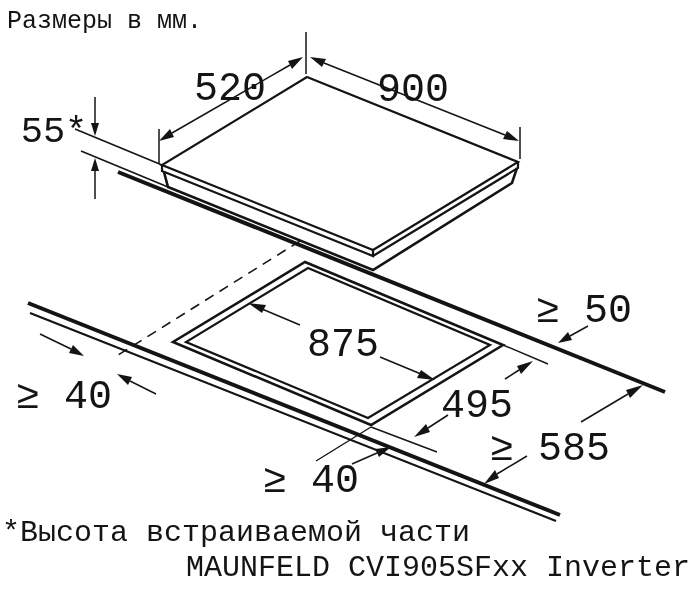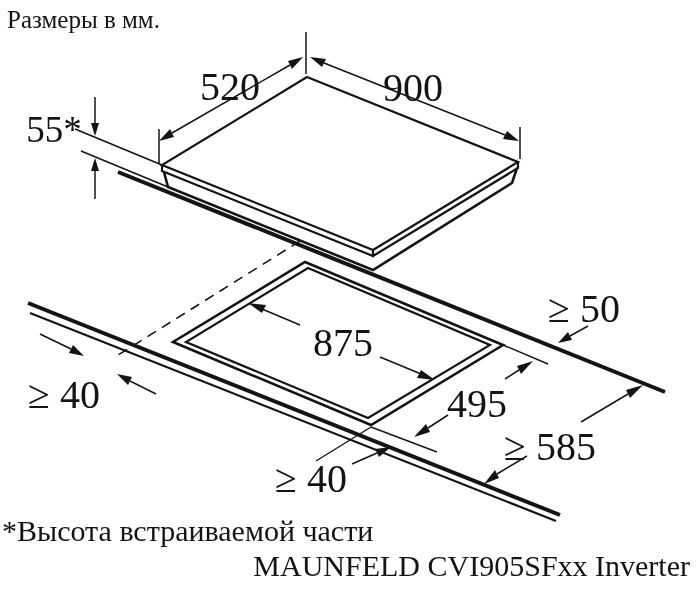--- a/index.html
+++ b/index.html
@@ -1,20 +1,20 @@
 <!DOCTYPE html>
 <html><head>
 <meta charset="utf-8">
 <style>
   html,body{margin:0;padding:0;background:#ffffff;}
   .stage{
     position:relative;
     width:700px;height:589px;
     background:#ffffff;
-    font-family:Liberation Serif, serif;
+    font-family:Liberation Mono, monospace;
     overflow:hidden;
     text-align:right;
   }
   svg{display:block}
   .ln{stroke:#141414;fill:none;}
   .thin{stroke-width:1.5;}
   .ext{stroke-width:1.4;}
   .med{stroke-width:2.2;}
   .edge{stroke-width:2.6;}
   .heavy{stroke-width:4;}

